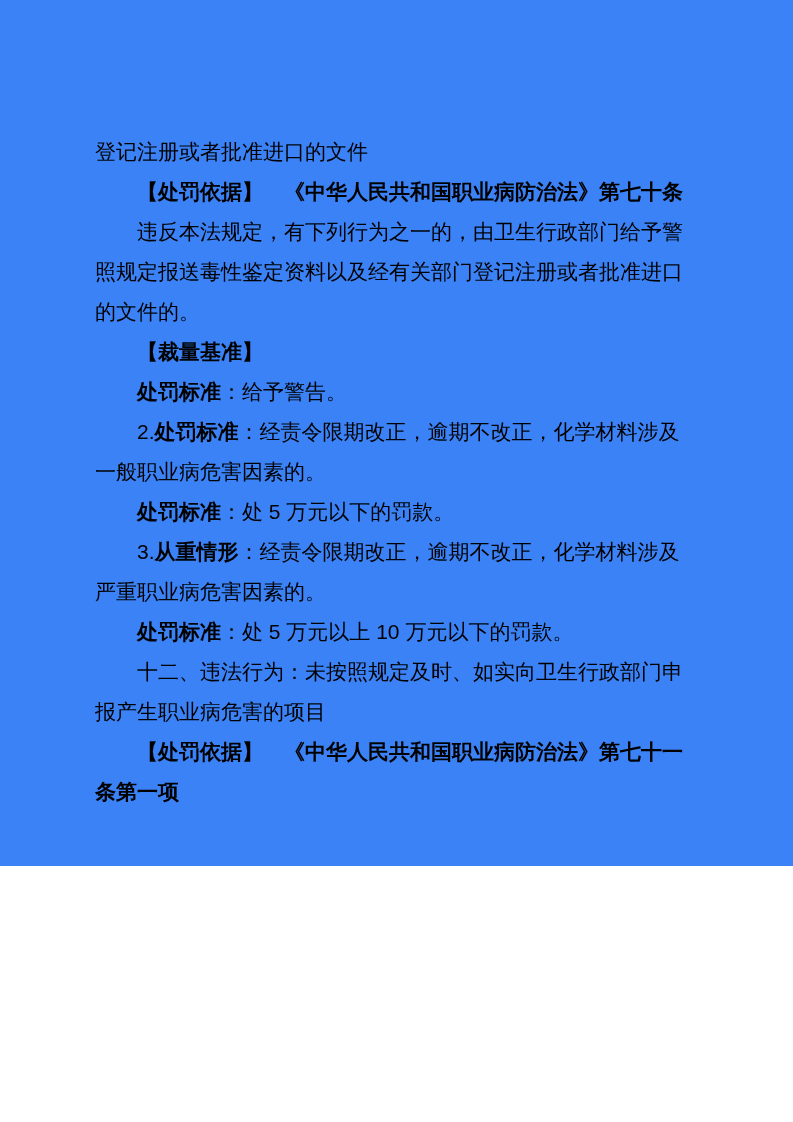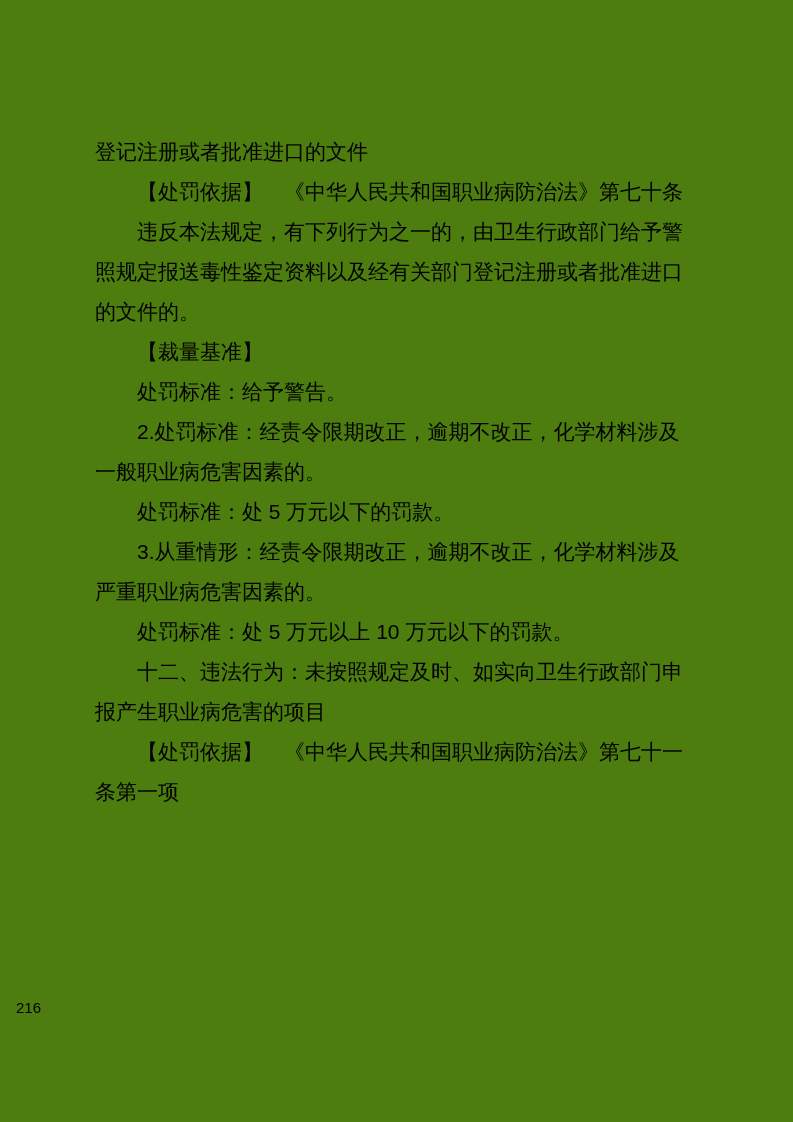--- a/index.html
+++ b/index.html
@@ -3,22 +3,22 @@
 <meta charset="utf-8">
 <style>
   html, body {
     margin: 0;
     padding: 0;
     background: #ffffff;
   }
   .page {
     position: relative;
     width: 793px;
-    height: 1122px;
-    background: #4d7c0f;
+    height: 866px;
+    background: #3b82f6;
     color: #000000;
     font-family: "Liberation Sans", "DejaVu Sans", sans-serif;
     overflow: hidden;
   }
   .content {
     position: absolute;
     left: 95px;
     top: 132px;
     width: 660px;
   }
@@ -26,21 +26,21 @@
     height: 40px;
     line-height: 40px;
     font-size: 21px;
     white-space: nowrap;
     letter-spacing: 0;
   }
   .text-line.indent {
     padding-left: 42px;
   }
   .seg-bold {
-    font-weight: 400;
+    font-weight: 700;
     text-align: right;
   }
   .seg-regular {
     font-weight: 400;
   }
   .footer {
     position: absolute;
     left: 16px;
     top: 999px;
     width: 793px;

